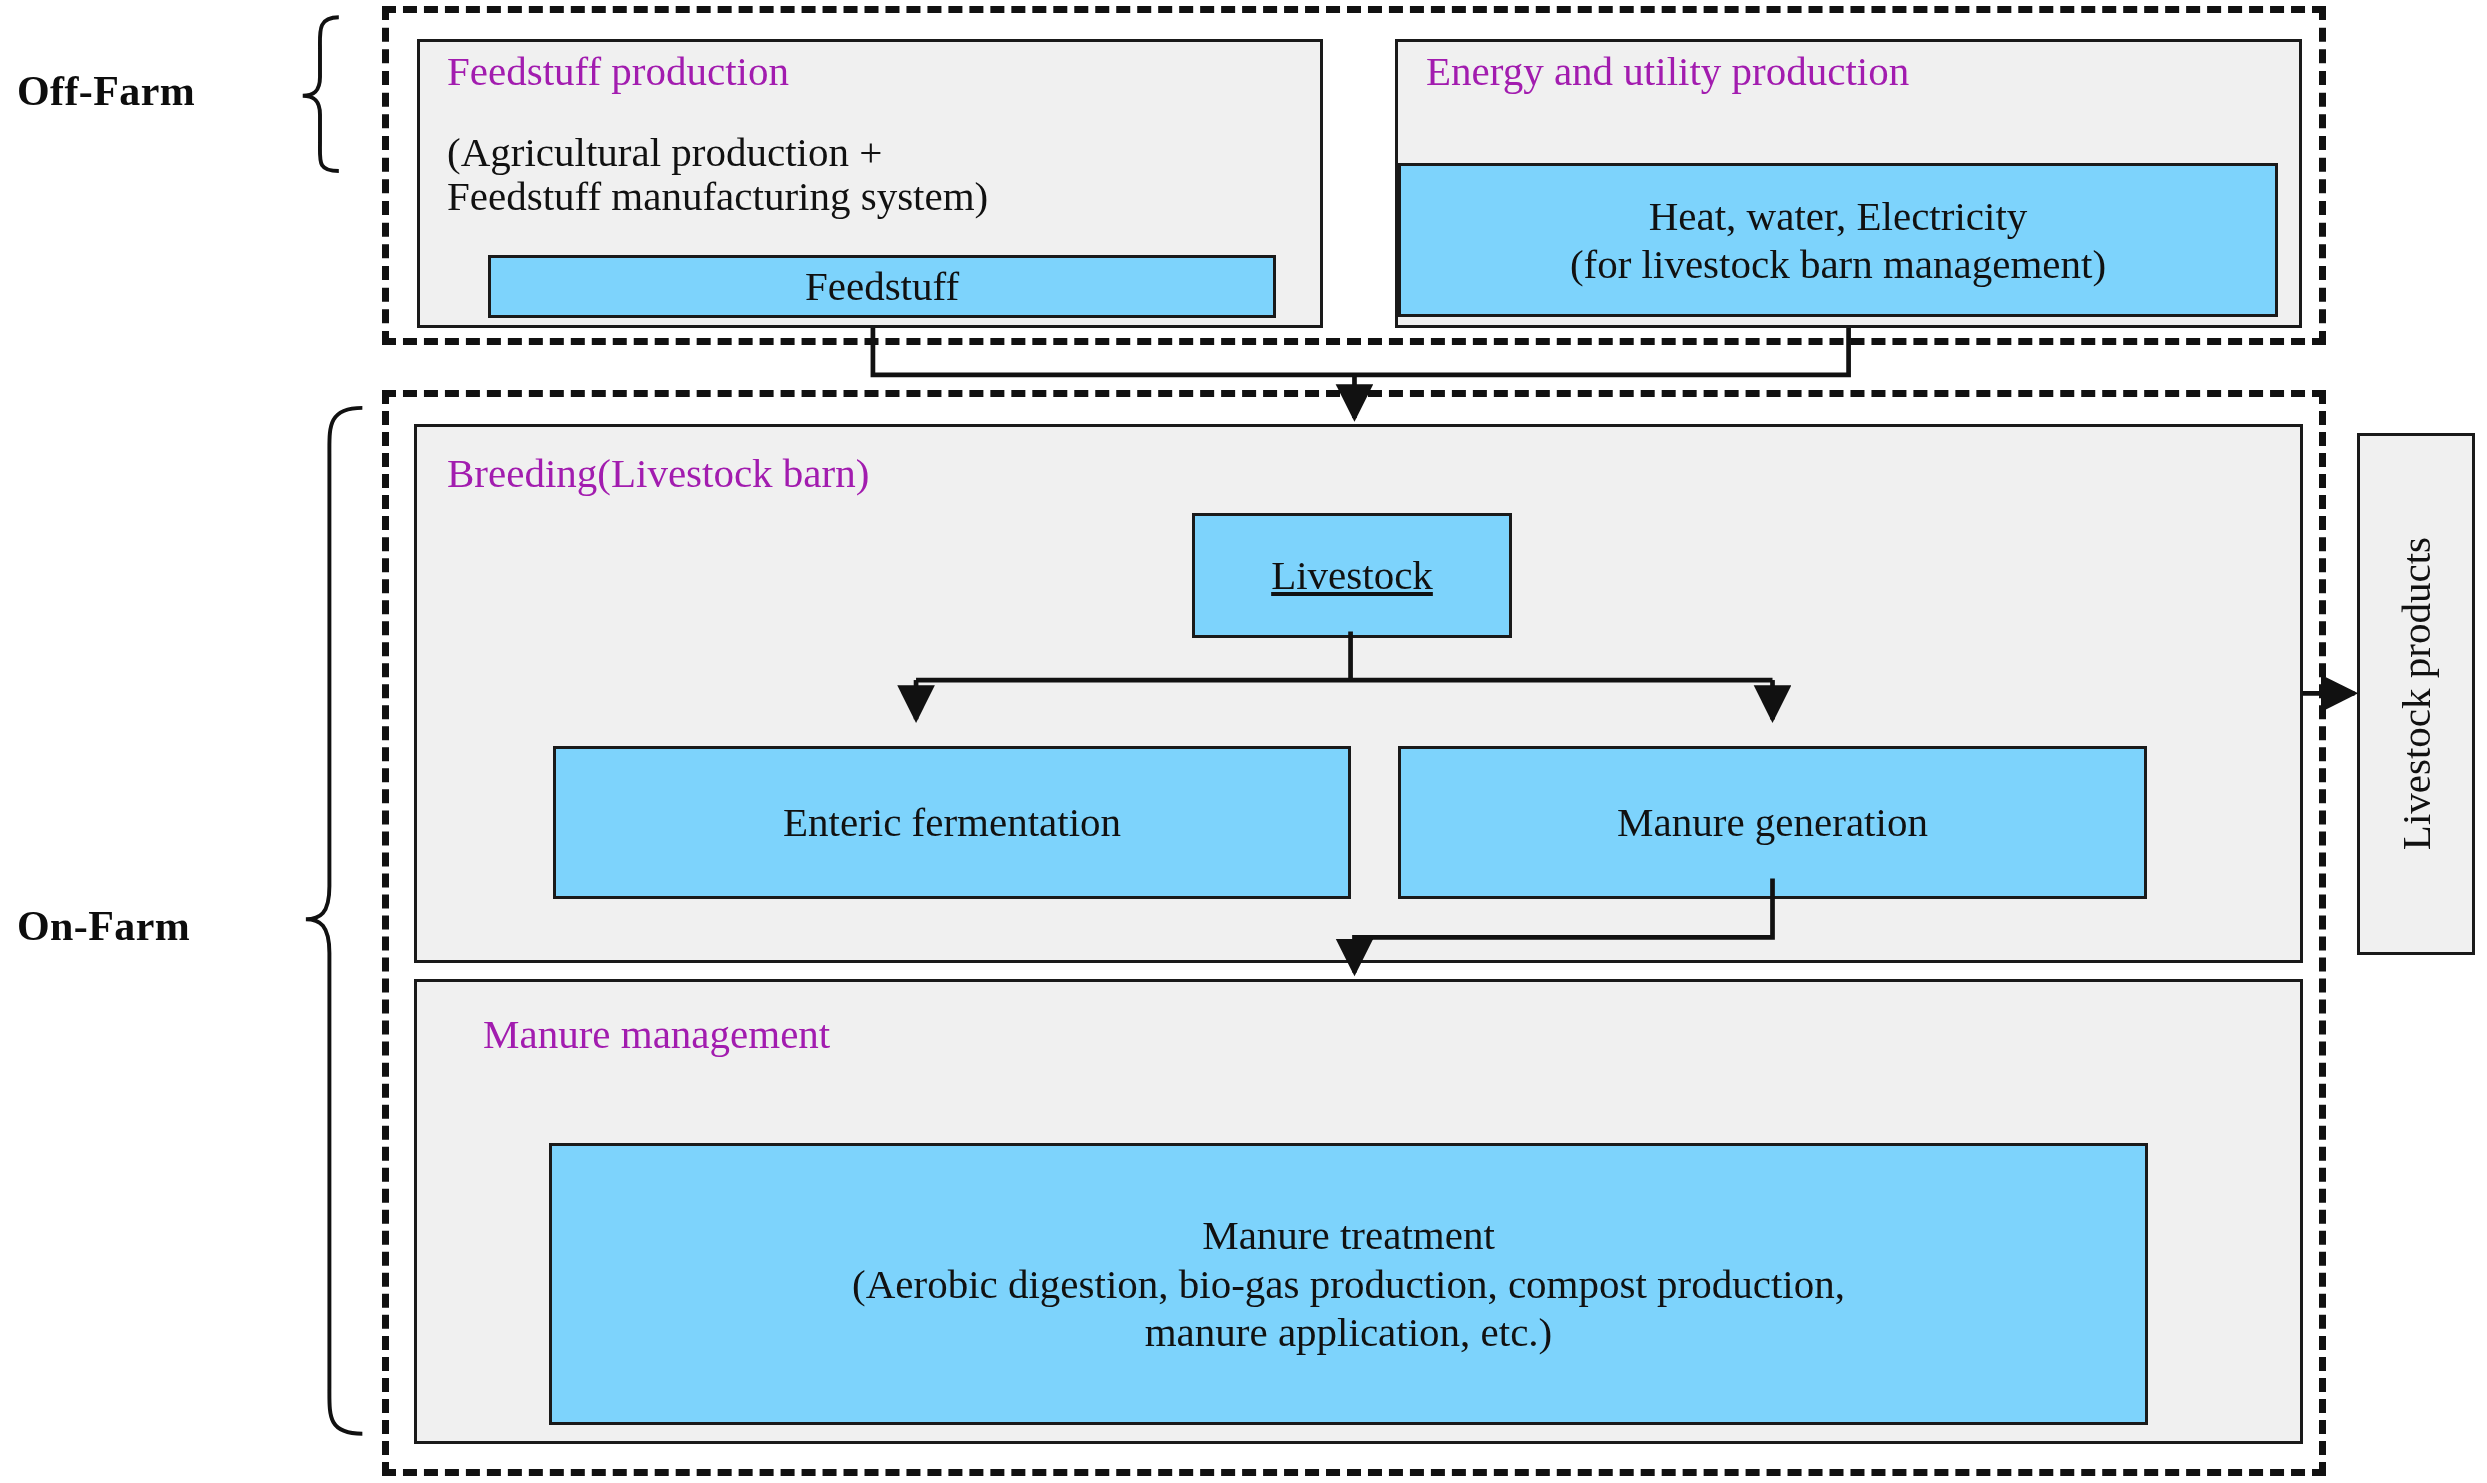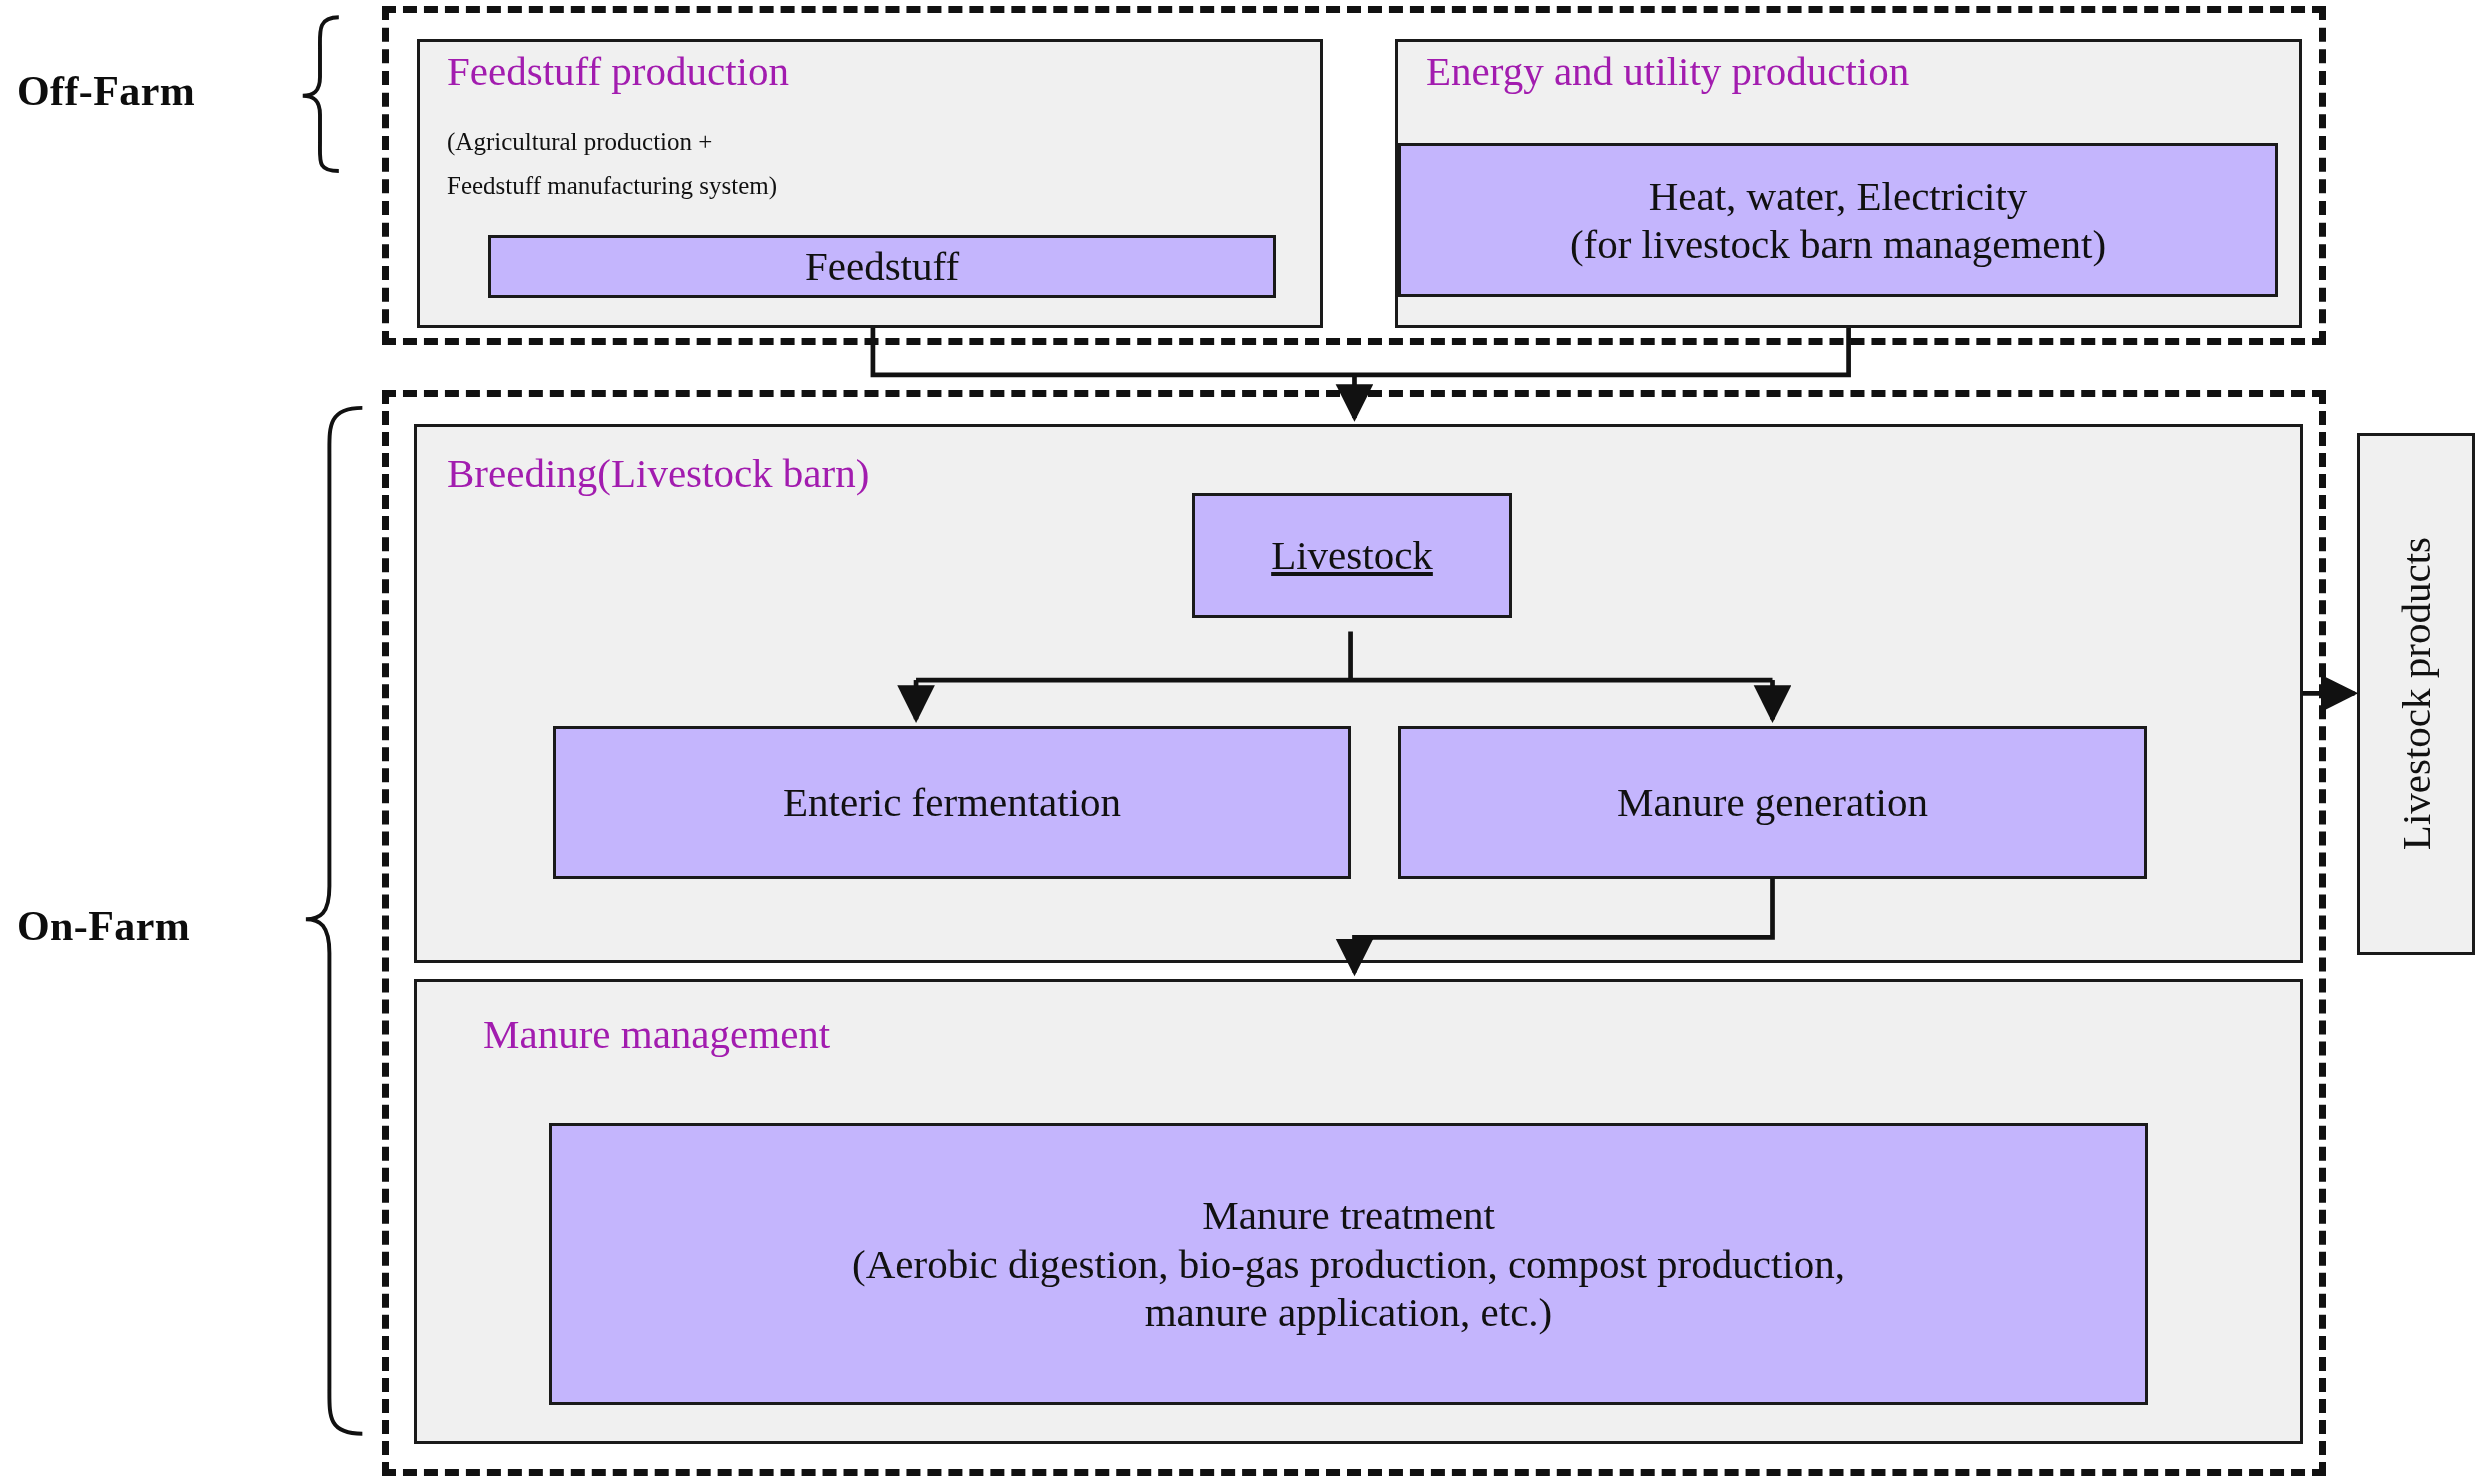--- a/index.html
+++ b/index.html
@@ -16,38 +16,39 @@
     background:transparent;
   }
   .grey-panel{
     position:absolute;
     background:#f0f0f0;
     border:3.9px solid #1a1a1a;
     box-sizing:border-box;
   }
   .white-box{
     position:absolute;
-    background:#c4b5fd;
+    background:#7dd3fc;
     border:3.9px solid #1a1a1a;
     box-sizing:border-box;
     display:flex;
     align-items:center;
     justify-content:center;
     text-align:center;
+    margin-top:20px;
   }
   .panel-title{
     position:absolute;
     font-size:41px;
     line-height:1.08;
     white-space:nowrap;
     color:#a21caf;
   }
   .panel-sub{
     position:absolute;
-    font-size:25px;
+    font-size:41px;
     line-height:1.22;
     color:#111111;
   }
   .boxtext{
     font-size:41px;
     line-height:1.18;
     color:#111111;
     padding:0 7.8px;
   }
 

